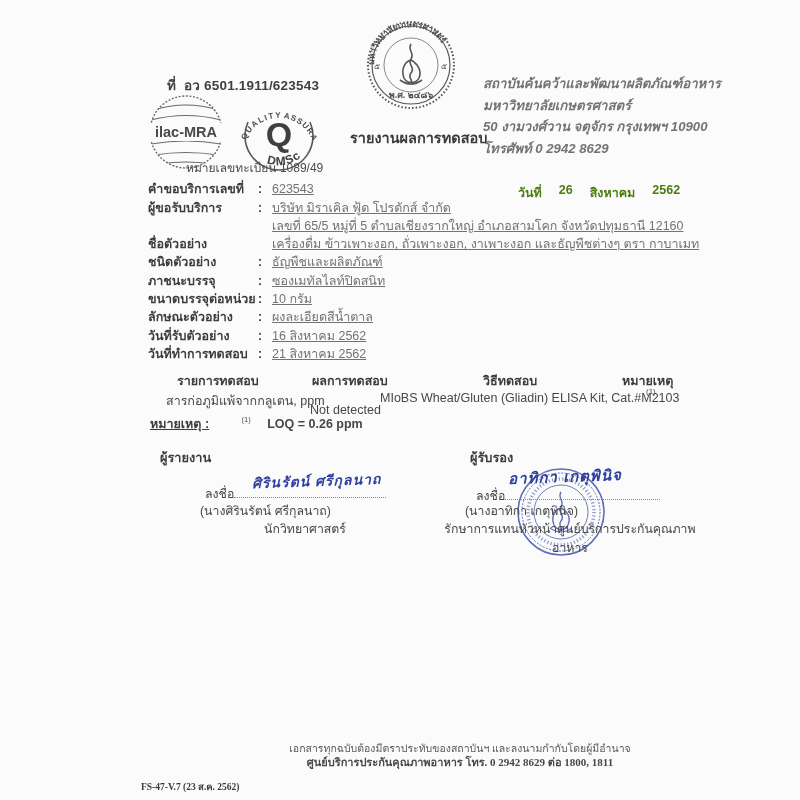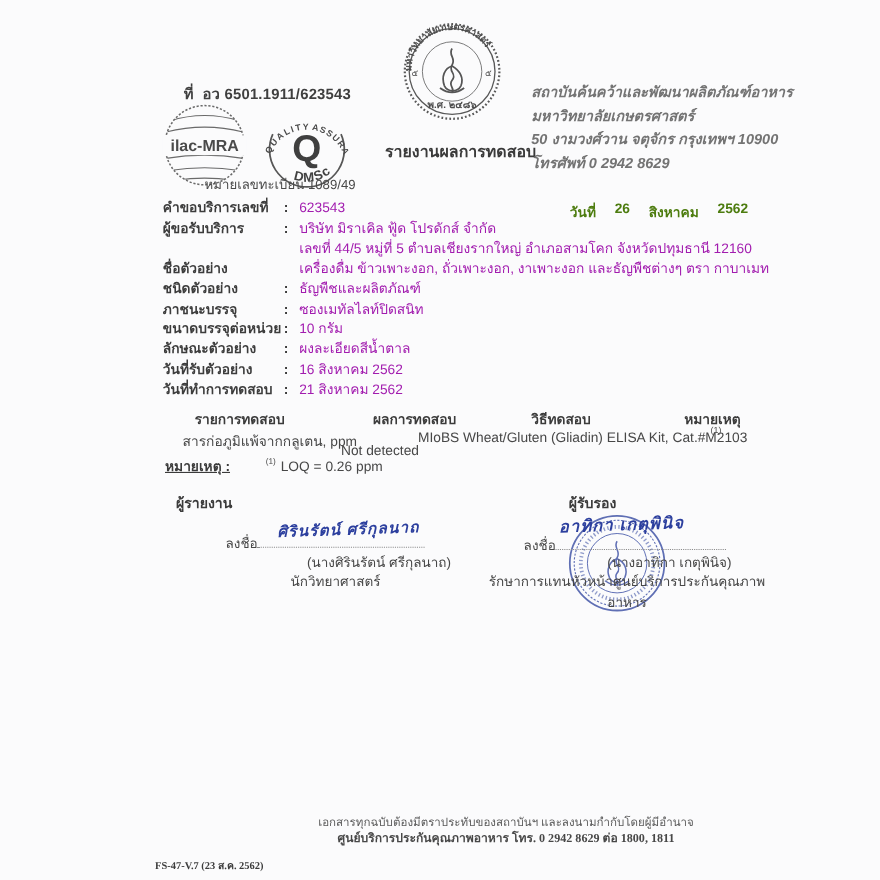--- a/index.html
+++ b/index.html
@@ -11,34 +11,34 @@
   
   .ref-number{left:167px;top:74px;font-size:13.5px;font-weight:700;color:#3f3f3f;letter-spacing:.2px;white-space:pre;}
   .reg-number{left:186px;top:158px;font-size:12px;font-weight:500;color:#4a4a4a;}
   .report-title{left:350px;top:126px;font-size:14.5px;font-weight:700;color:#3a3a3a;text-align:center;}
   .institute{left:483px;top:73px;font-size:13.2px;font-weight:600;line-height:21.5px;color:#737373;font-style:italic;}
   
   .fields{left:148px;top:180px;width:560px;}
   .frow{display:flex;height:18.3px;align-items:flex-end;font-size:12.5px;line-height:17px;}
   .flabel{width:110px;flex:none;font-weight:700;color:#3c3c3c;}
   .fcolon{width:14px;flex:none;font-weight:700;color:#3c3c3c;}
-  .fvalue{flex:1;font-weight:400;color:#a21caf;white-space:nowrap;}
+  .fvalue{flex:1;font-weight:400;color:#737373;white-space:nowrap;text-decoration:underline;}
   .date-row{left:518px;top:183px;display:flex;gap:17px;font-size:12.5px;font-weight:600;color:#4d7c0f;}
   
   .th{font-size:12.5px;font-weight:700;color:#3b3b3b;}
   .td{font-size:12.5px;font-weight:400;color:#474747;white-space:nowrap;}
   sup.rm{font-size:7.5px;vertical-align:6px;color:#4a4a4a;}
   .note-label{font-size:12.5px;font-weight:700;text-decoration:underline;color:#3b3b3b;}
   .note-text{font-size:12.5px;color:#474747;}
   
   .role{font-size:12.8px;font-weight:700;color:#3b3b3b;}
   .signline{font-size:12.3px;color:#474747;}
   .dots{display:inline-block;border-bottom:1.2px dotted #8a8a8a;height:13px;}
   .handwrite{font-style:italic;font-weight:600;color:#2c3f9e;transform:rotate(-2deg);letter-spacing:1px;font-size:14px;white-space:nowrap;}
-  .printed-name{font-size:12.3px;color:#474747;text-align:right;}
+  .printed-name{font-size:12.3px;color:#474747;text-align:left;}
   .sig-title{font-size:12.3px;color:#474747;text-align:center;}
   
   .footer{left:130px;top:742px;width:660px;text-align:center;font-family:"Liberation Serif","DejaVu Serif",serif;color:#5a5a5a;}
   .footer .l1,.footer .l2{font-size:10.5px;line-height:13px;}
   .footer .l3{font-size:11px;font-weight:700;color:#474747;line-height:14px;}
   .form-code{left:141px;top:779px;font-size:9.5px;font-weight:700;font-family:"Liberation Serif","DejaVu Serif",serif;color:#3c3c3c;}
   svg text{font-family:"Liberation Sans","DejaVu Sans",sans-serif;}
 </style>
 </head>
 <body>
@@ -133,21 +133,21 @@
     <span class="fvalue">623543</span>
   </div>
   <div class="frow">
     <span class="flabel">ผู้ขอรับบริการ</span>
     <span class="fcolon">:</span>
     <span class="fvalue">บริษัท มิราเคิล ฟู้ด โปรดักส์ จำกัด</span>
   </div>
   <div class="frow">
     <span class="flabel"></span>
     <span class="fcolon"></span>
-    <span class="fvalue">เลขที่ 44/5 หมู่ที่ 5 ตำบลเชียงรากใหญ่ อำเภอสามโคก จังหวัดปทุมธานี 12160</span>
+    <span class="fvalue">เลขที่ 65/5 หมู่ที่ 5 ตำบลเชียงรากใหญ่ อำเภอสามโคก จังหวัดปทุมธานี 12160</span>
   </div>
   <div class="frow">
     <span class="flabel">ชื่อตัวอย่าง</span>
     <span class="fcolon"></span>
     <span class="fvalue">เครื่องดื่ม ข้าวเพาะงอก, ถั่วเพาะงอก, งาเพาะงอก และธัญพืชต่างๆ ตรา กาบาเมท</span>
   </div>
   <div class="frow">
     <span class="flabel">ชนิดตัวอย่าง</span>
     <span class="fcolon">:</span>
     <span class="fvalue">ธัญพืชและผลิตภัณฑ์</span>
@@ -173,37 +173,37 @@
     <span class="fvalue">16 สิงหาคม 2562</span>
   </div>
   <div class="frow">
     <span class="flabel">วันที่ทำการทดสอบ</span>
     <span class="fcolon">:</span>
     <span class="fvalue">21 สิงหาคม 2562</span>
   </div>
 </div>
 
 <div class="abs th" style="left:177px;top:371px;">รายการทดสอบ</div>
-<div class="abs th" style="left:312px;top:371px;margin-left:27px;">ผลการทดสอบ</div>
+<div class="abs th" style="left:312px;top:371px;">ผลการทดสอบ</div>
 <div class="abs th" style="left:483px;top:371px;">วิธีทดสอบ</div>
 <div class="abs th" style="left:622px;top:371px;">หมายเหตุ</div>
 
 <div class="abs td" style="left:166px;top:391px;">สารก่อภูมิแพ้จากกลูเตน, ppm</div>
 <div class="abs td" style="left:310px;top:391px;margin-top:12px;">Not detected</div>
 <div class="abs td" style="left:380px;top:391px;">MIoBS Wheat/Gluten (Gliadin) ELISA Kit, Cat.#M2103</div>
 <div class="abs" style="left:646px;top:387px;font-size:8px;color:#4a4a4a;">(1)</div>
 
 <div class="abs" style="left:150px;top:414px;">
   <span class="note-label">หมายเหตุ :</span>
   <sup class="rm" style="margin-left:28px;">(1)</sup>
-  <span class="note-text" style="">LOQ = 0.26 ppm</span>
+  <span class="note-text" style="margin-left:12px;font-weight:bold;">LOQ = 0.26 ppm</span>
 </div>
 
 <div class="abs role" style="left:160px;top:447px;">ผู้รายงาน</div>
-<div class="abs role" style="left:470px;top:447px;margin-left:47px;">ผู้รับรอง</div>
+<div class="abs role" style="left:470px;top:447px;">ผู้รับรอง</div>
 
 <div class="abs handwrite" style="left:252px;top:470px;">ศิรินรัตน์  ศรีกุลนาถ</div>
 <div class="abs signline" style="left:205px;top:484px;">
   <span>ลงชื่อ</span><span class="dots" style="width:152px;"></span>
 </div>
 <div class="abs printed-name" style="left:200px;top:501px;width:210px;">(นางศิรินรัตน์  ศรีกุลนาถ)</div>
 <div class="abs sig-title" style="left:200px;top:519px;width:210px;">นักวิทยาศาสตร์</div>
 
 <div class="abs" style="left:515px;top:466px;opacity:.88;">
   <svg width="92" height="92" viewBox="0 0 92 92">

